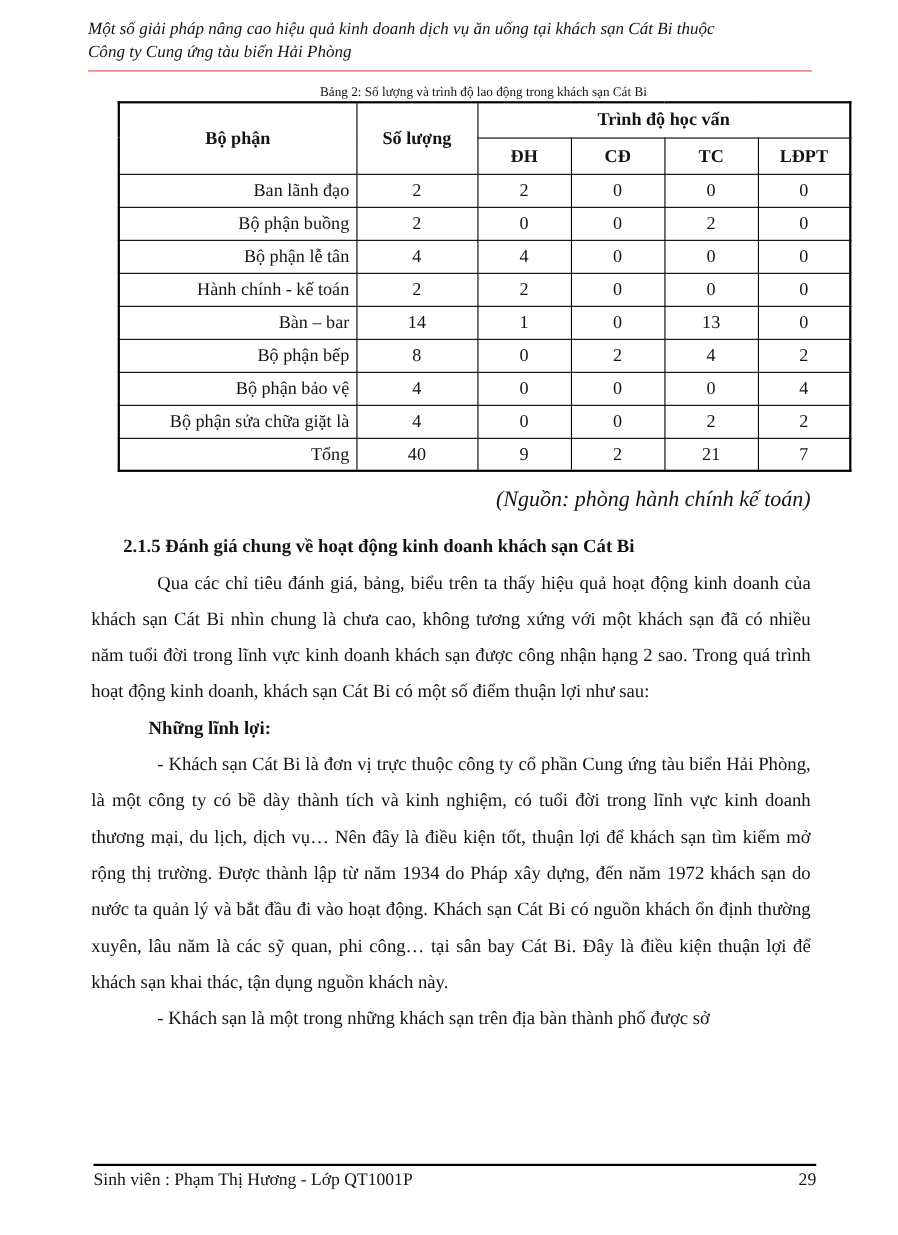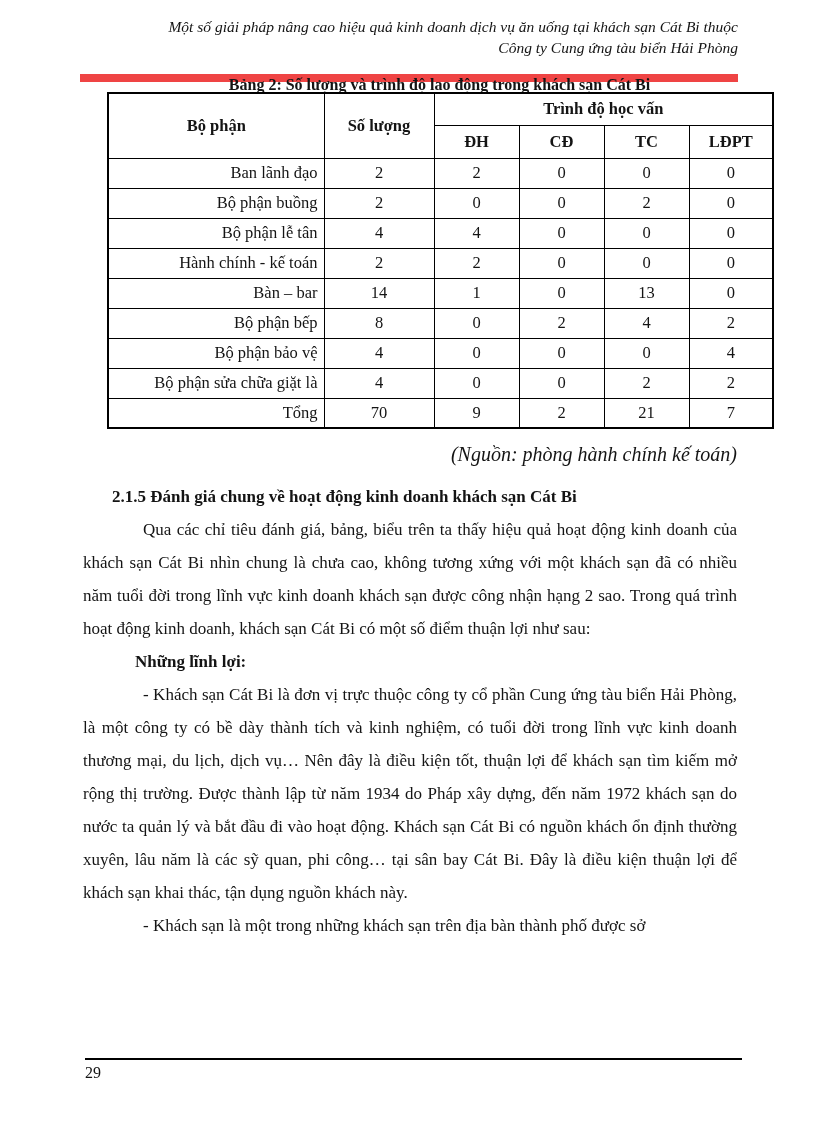--- a/index.html
+++ b/index.html
@@ -13,37 +13,37 @@
     font-family: "Liberation Serif", "DejaVu Serif", serif;
     overflow: hidden;
   }
 
   
   .doc-header {
     position: absolute;
     top: 16px;
     left: 80px;
     width: 658px;
-    text-align: right;
+    text-align: left;
     font-style: italic;
     font-size: 15.5px;
     line-height: 21px;
-    padding-bottom: 16px;
-    border-bottom: 8px solid #ef4444;
+    padding-bottom: 6px;
+    border-bottom: 1px solid #ef4444;
   }
 
   
   .table-caption {
     position: absolute;
     top: 76px;
     left: 107px;
     width: 665px;
     text-align: center;
-    font-weight: bold;
-    font-size: 16px;
+    font-weight: normal;
+    font-size: 12px;
   }
 
   
   table.staff-table {
     position: absolute;
     top: 92px;
     left: 107px;
     width: 665px;
     border-collapse: collapse;
     font-size: 16.5px;
@@ -203,36 +203,37 @@
       <tr>
         <td class="dept">Bộ phận sửa chữa giặt là</td>
         <td class="num">4</td>
         <td class="num">0</td>
         <td class="num">0</td>
         <td class="num">2</td>
         <td class="num">2</td>
       </tr>
       <tr>
         <td class="dept">Tổng</td>
-        <td class="num">70</td>
+        <td class="num">40</td>
         <td class="num">9</td>
         <td class="num">2</td>
         <td class="num">21</td>
         <td class="num">7</td>
       </tr>
     </tbody>
   </table>
 
   <div class="source-note">(Nguồn: phòng hành chính kế toán)</div>
 
   <div class="body-text">
     <h2 class="section-heading">2.1.5 Đánh giá chung về hoạt động kinh doanh khách sạn Cát Bi</h2>
     <p>Qua các chỉ tiêu đánh giá, bảng, biểu trên ta thấy hiệu quả hoạt động kinh doanh của khách sạn Cát Bi nhìn chung là chưa cao, không tương xứng với một khách sạn đã có nhiều năm tuổi đời trong lĩnh vực kinh doanh khách sạn được công nhận hạng 2 sao. Trong quá trình hoạt động kinh doanh, khách sạn Cát Bi có một số điểm thuận lợi như sau:</p>
     <p class="bold-label">Những lĩnh lợi:</p>
     <p>- Khách sạn Cát Bi là đơn vị trực thuộc công ty cổ phần Cung ứng tàu biển Hải Phòng, là một công ty có bề dày thành tích và kinh nghiệm, có tuổi đời trong lĩnh vực kinh doanh thương mại, du lịch, dịch vụ… Nên đây là điều kiện tốt, thuận lợi để khách sạn tìm kiếm mở rộng thị trường. Được thành lập từ năm 1934 do Pháp xây dựng, đến năm 1972 khách sạn do nước ta quản lý và bắt đầu đi vào hoạt động. Khách sạn Cát Bi có nguồn khách ổn định thường xuyên, lâu năm là các sỹ quan, phi công… tại sân bay Cát Bi. Đây là điều kiện thuận lợi để khách sạn khai thác, tận dụng nguồn khách này.</p>
     <p>- Khách sạn là một trong những khách sạn trên địa bàn thành phố được sở</p>
   </div>
 
   <div class="page-footer">
+    <span>Sinh viên : Phạm Thị Hương - Lớp QT1001P</span>
     <span>29</span>
   </div>
 
 </div>
 
 </body></html>

